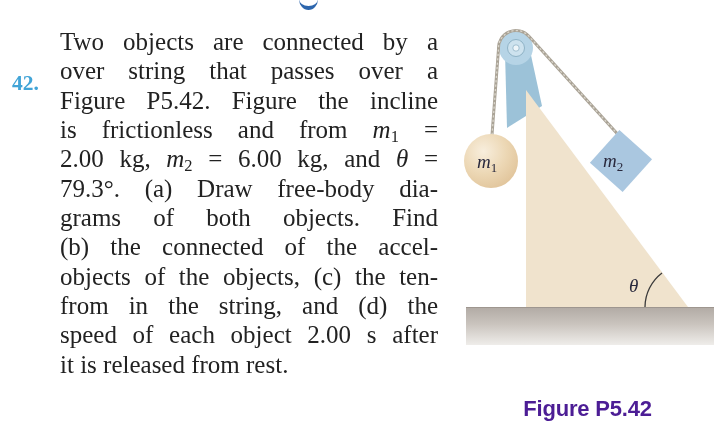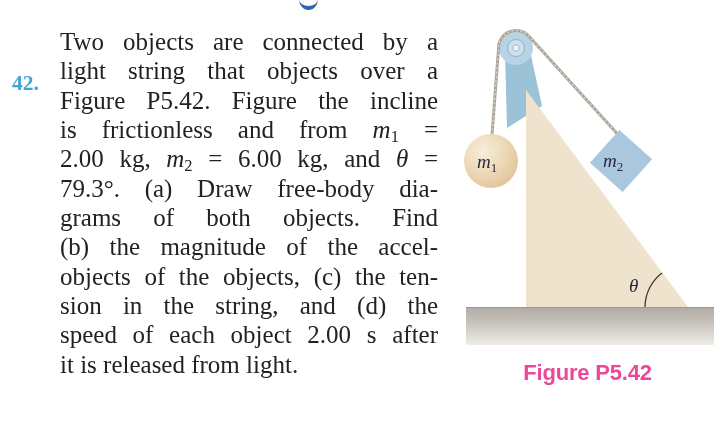--- a/index.html
+++ b/index.html
@@ -41,31 +41,31 @@
 </style>
 </head>
 <body>
 
 <div class="frag"></div>
 
 <div class="problem">
   <span class="pnum" style="color: rgb(65, 164, 215); margin-top: 42px;">42.</span>
   <div class="ptext">
       <div class="tline"><span>Two objects are connected by a</span></div>
-      <div class="tline"><span>light string that objects over a</span></div>
+      <div class="tline"><span>over string that passes over a</span></div>
       <div class="tline"><span>Figure P5.42. Figure the incline</span></div>
       <div class="tline"><span>is frictionless and from </span><span class="it">m</span><sub>1</sub><span> =</span></div>
       <div class="tline"><span>2.00 kg, </span><span class="it">m</span><sub>2</sub><span> = 6.00 kg, and </span><span class="it">θ</span><span> =</span></div>
       <div class="tline"><span>79.3°. (a) Draw free-body dia-</span></div>
       <div class="tline"><span>grams of both objects. Find</span></div>
-      <div class="tline"><span>(b) the magnitude of the accel-</span></div>
+      <div class="tline"><span>(b) the connected of the accel-</span></div>
       <div class="tline"><span>objects of the objects, (c) the ten-</span></div>
-      <div class="tline"><span>sion in the string, and (d) the</span></div>
+      <div class="tline"><span>from in the string, and (d) the</span></div>
       <div class="tline"><span>speed of each object 2.00 s after</span></div>
-      <div class="tline last"><span>it is released from light.</span></div>
+      <div class="tline last"><span>it is released from rest.</span></div>
     </div>
 </div>
 
 <div class="figwrap">
   <svg width="265" height="352" viewBox="455 0 265 352">
     <defs>
       <linearGradient id="gGround" x1="0" y1="0" x2="0" y2="1">
         <stop offset="0" stop-color="#b1aaa4"></stop>
         <stop offset="0.45" stop-color="#cac4be"></stop>
         <stop offset="1" stop-color="#efedea"></stop>
@@ -97,13 +97,13 @@
     <g transform="rotate(42 621 161)">
       <rect x="599" y="139" width="44" height="44" stroke-width="1.2" fill="#aac7e0"></rect>
     </g>
     <text class="lbl" x="603" y="167" fill="#29293d"><tspan>m</tspan><tspan class="lblsub" font-size="13" dy="4">2</tspan></text>
 
     <path d="M 645,307 A 43,43 0 0 1 662,273" fill="none" stroke-width="1.3" stroke="#3a3a3a"></path>
     <text class="lbl" x="629" y="292" fill="#29293d">θ</text>
   </svg>
 </div>
 
-<div class="figcaption" style="color: #ec4899;">Figure P5.42</div>
+<div class="figcaption" style="color: #4c1d95; margin-top: 36px;">Figure P5.42</div>
 
 </body></html>

